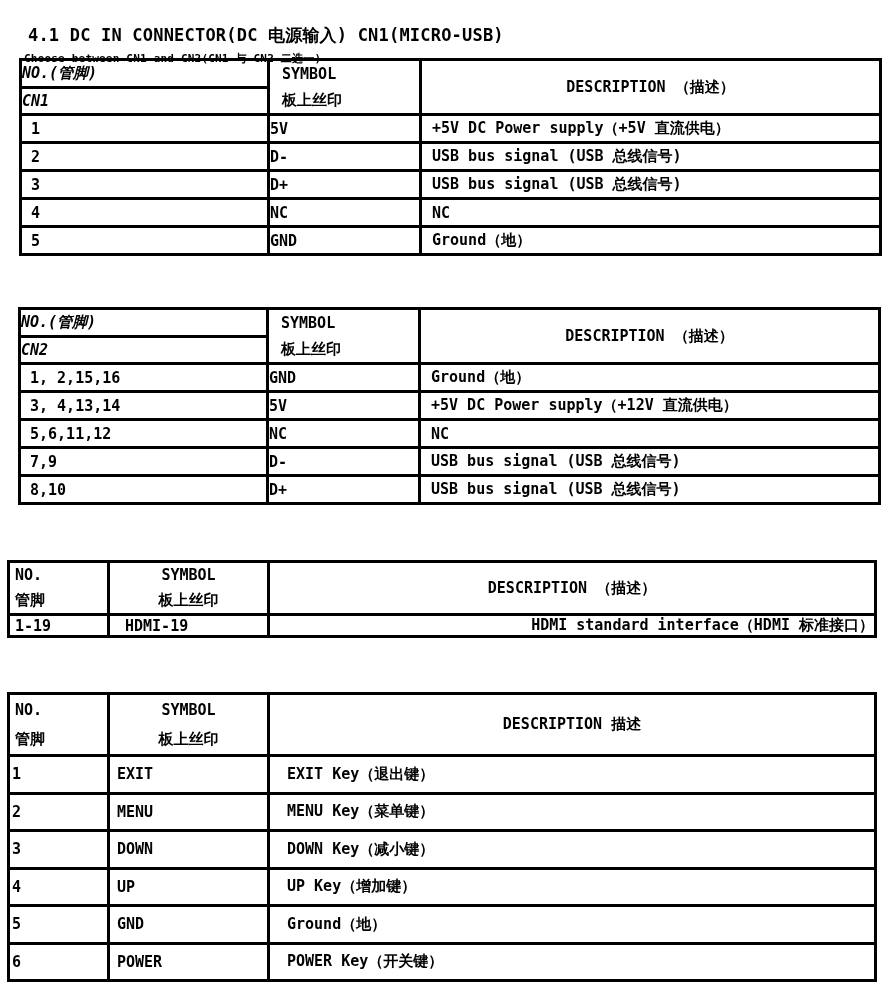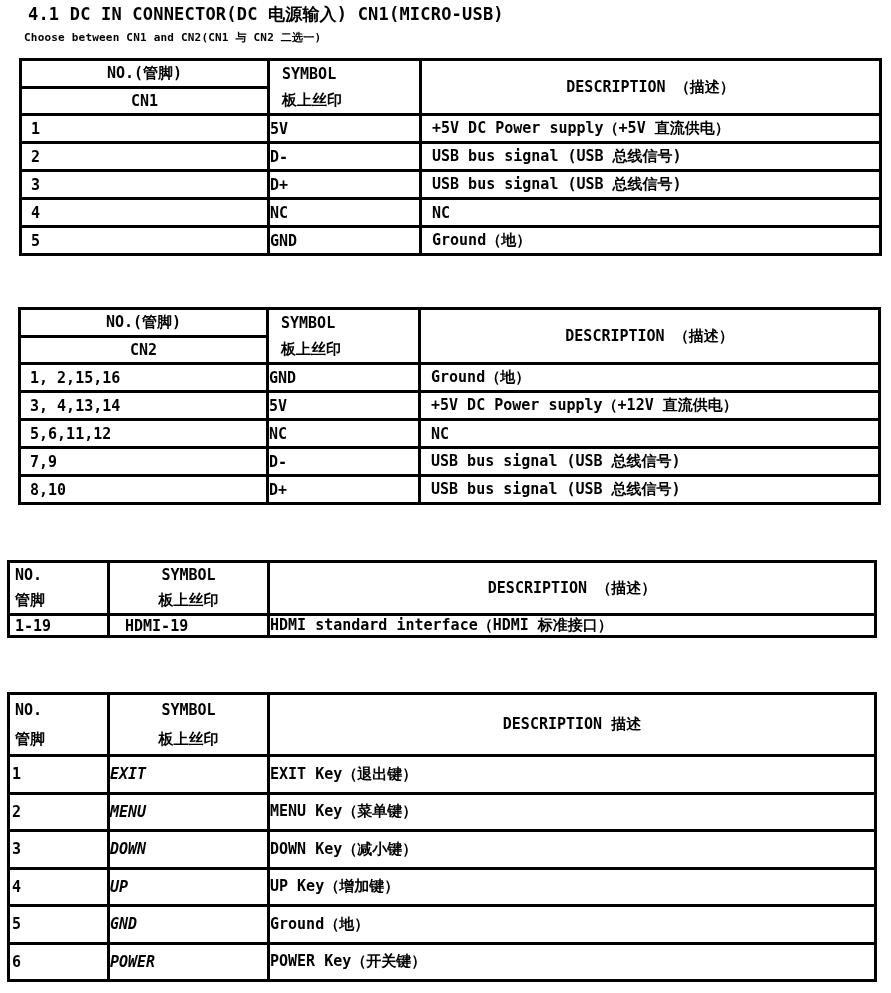--- a/index.html
+++ b/index.html
@@ -1,53 +1,53 @@
 <!DOCTYPE html>
 <html><head>
 <meta charset="utf-8">
 <style>
   html,body{margin:0;padding:0;background:#ffffff;}
   .page{position:relative;width:891px;height:993px;background:#ffffff;color:#000;
         font-family:"DejaVu Sans Mono","Liberation Mono",monospace;font-weight:bold;overflow:hidden;}
-  .abs{position:absolute;white-space:nowrap;}
+  .abs{position:absolute;white-space:nowrap;margin-top:21px;}
   .sec-title{font-size:17px;letter-spacing:0.2px;}
   .note{font-size:11px;letter-spacing:0.2px;}
   table.pin{position:absolute;border-collapse:collapse;table-layout:fixed;
             font-size:15px;font-weight:bold;color:#000;}
   table.pin td{border:3px solid #000;vertical-align:middle;padding:0;overflow:hidden;white-space:nowrap;}
   
   .tbl-a{width:863px;}
   .tbl-a tr.hrow{height:27px;}
   .tbl-a tr.drow{height:28px;}
   .tbl-a td.no{text-align:left;padding-left:9px;}
   .tbl-a td.sym{text-align:left;}
   .tbl-a td.desc{text-align:left;padding-left:10px;}
-  .tbl-a td.h-no{text-align:center;}
+  .tbl-a td.h-no{font-style:italic;}
   .tbl-a td.h-sym{text-align:left;padding-left:12px;line-height:26px;}
   .tbl-a td.h-desc{text-align:center;}
   
   .tbl-b{width:870px;}
   .tbl-b tr.hrow{height:52px;}
   .tbl-b tr.drow{height:22px;}
   .tbl-b td.h-no{text-align:left;padding-left:5px;line-height:25px;}
   .tbl-b td.h-sym{text-align:center;line-height:25px;}
   .tbl-b td.h-desc{text-align:center;}
   .tbl-b td.no{padding-left:5px;}
   .tbl-b td.sym{padding-left:15px;}
-  .tbl-b td.desc{}
+  .tbl-b td.desc{text-align:right;}
   
   .tbl-c{width:870px;font-size:15.5px;}
   .tbl-c tr.hrow{height:62px;}
   .tbl-c tr.drow{height:37.5px;}
   .tbl-c td.h-no{text-align:left;padding-left:5px;line-height:29px;}
   .tbl-c td.h-sym{text-align:center;line-height:29px;}
   .tbl-c td.h-desc{text-align:center;}
   .tbl-c td.no{padding-left:2px;}
-  .tbl-c td.sym{font-style:italic;}
-  .tbl-c td.desc{}
+  .tbl-c td.sym{padding-left:7px;}
+  .tbl-c td.desc{padding-left:17px;}
 </style>
 </head>
 <body>
 
 <div class="page">
 
   <div class="abs sec-title" style="left:28px;top:3px;">4.1 DC IN CONNECTOR(DC 电源输入) CN1(MICRO-USB)</div>
   <div class="abs note" style="left:24px;top:30px;">Choose between CN1 and CN2(CN1 与 CN2 二选一)</div>
 
   <table class="pin tbl-a" style="left:19px;top:58px;">

